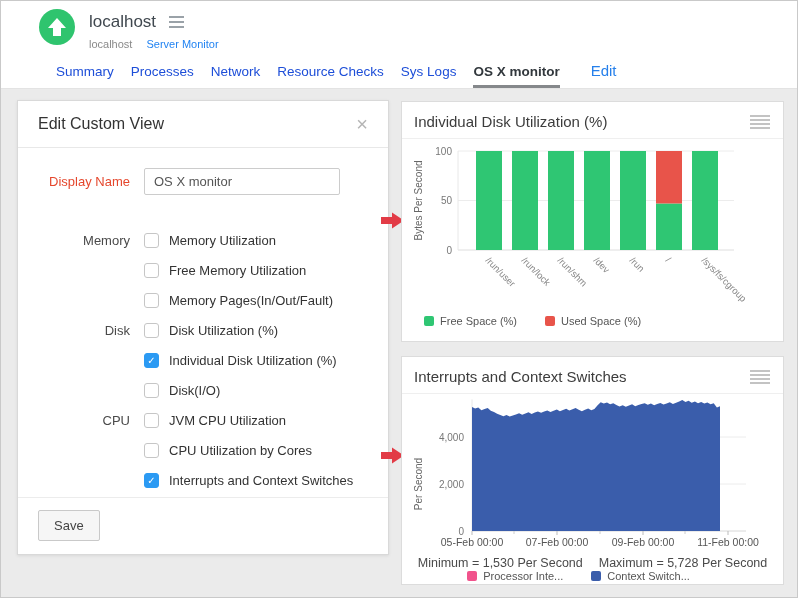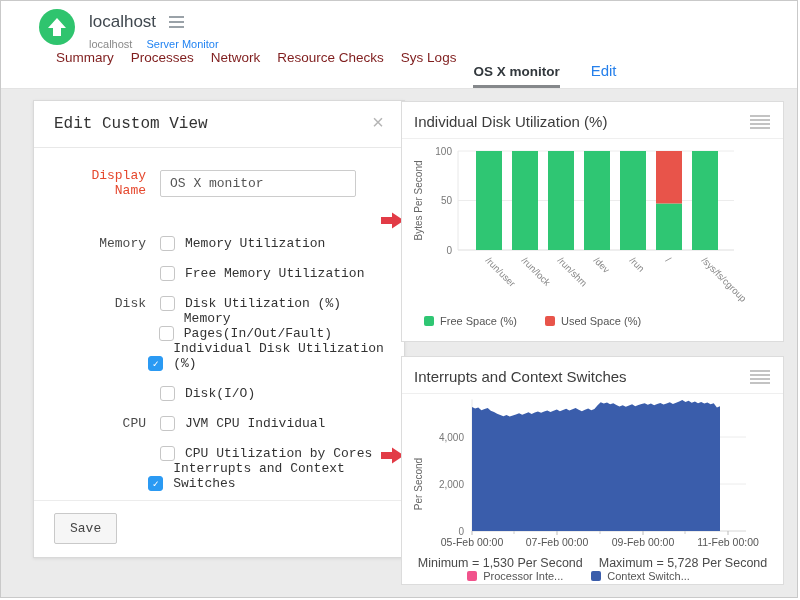--- a/index.html
+++ b/index.html
@@ -9,29 +9,29 @@
   
   .top { height:88px; position:relative; background:#fff; border-bottom:1px solid #e3e3e3; }
   .monitor-icon { position:absolute; left:38px; top:8px; width:36px; height:36px; border-radius:50%; display:flex; align-items:center; justify-content:center; }
   .title-block { position:absolute; left:88px; top:11px; }
   .title-row { font-size:17px; color:#40484f; display:flex; align-items:center; gap:13px; }
   .hamburger { display:flex; flex-direction:column; gap:3px; cursor:pointer; }
   .hamburger i { width:15px; height:2px; background:#9aa2a8; display:block; }
   .breadcrumb { margin-top:6px; font-size:11px; color:#8a8a8a; display:flex; gap:14px; }
   .breadcrumb .link { color:#2384f2; cursor:pointer; text-decoration:none; }
   .tabs { position:absolute; left:55px; bottom:0; display:flex; align-items:flex-end; }
-  .tab { font-size:13.5px; color:#7f1d1d; padding-bottom:23px; margin-right:17px; cursor:pointer; }
+  .tab { font-size:13.5px; color:#1d4ed8; padding-bottom:9px; margin-right:17px; cursor:pointer; }
   .tab.active { color:#32383d; font-weight:bold; border-bottom:3px solid #85888b; padding-bottom:6px; }
   .more { font-size:15px; color:#2680eb; margin-left:14px; padding-bottom:9px; cursor:pointer; }
 
   
   .main { position:absolute; top:88px; left:0; right:0; bottom:0; background:#ebebeb; }
 
   
-  .modal { position:absolute; left:32px; top:11px; width:372px; background:#fff; border:1px solid #d9d9d9; box-shadow:0 1px 3px rgba(0,0,0,.08);font-family:Liberation Mono, monospace; }
+  .modal { position:absolute; left:16px; top:11px; width:372px; background:#fff; border:1px solid #d9d9d9; box-shadow:0 1px 3px rgba(0,0,0,.08); }
   .modal-header { height:47px; display:flex; align-items:center; padding:0 20px; border-bottom:1px solid #e8e8e8; }
   .modal-title { font-size:16px; color:#333; }
   .close { margin-left:auto; font-size:20px; color:#b5b5b5; cursor:pointer; line-height:1; }
   .modal-body { padding:20px 20px 0 20px; }
   .dn-row { display:flex; align-items:center; margin-bottom:23px; }
   .dn-label { width:92px; text-align:right; font-size:13px; color:#e5472d; }
   .dn-input { margin-left:14px; width:196px; height:27px; border:1px solid #ccc; border-radius:2px; padding:0 9px; font-size:13px; color:#555; font-family:inherit; }
   .cb-row { display:flex; align-items:flex-end; height:30px; }
   .group-label { width:92px; text-align:right; font-size:13px; color:#4a4a4a; }
   .checkbox { margin-left:14px; width:15px; height:15px; border:1px solid #c6c6c6; border-radius:3px; background:#fff; display:flex; align-items:center; justify-content:center; font-size:10px; color:#fff; cursor:pointer; flex:none; }
@@ -114,43 +114,43 @@
               <span class="group-label">Memory</span>
               <span class="checkbox"></span>
               <span class="cb-label">Memory Utilization</span>
             </div>
             <div class="cb-row">
               <span class="group-label"></span>
               <span class="checkbox"></span>
               <span class="cb-label">Free Memory Utilization</span>
             </div>
             <div class="cb-row">
+              <span class="group-label"></span>
+              <span class="checkbox"></span>
+              <span class="cb-label">Memory Pages(In/Out/Fault)</span>
+            </div>
+            <div class="cb-row">
               <span class="group-label">Disk</span>
               <span class="checkbox"></span>
               <span class="cb-label">Disk Utilization (%)</span>
-            </div>
-            <div class="cb-row">
-              <span class="group-label"></span>
-              <span class="checkbox"></span>
-              <span class="cb-label">Memory Pages(In/Out/Fault)</span>
             </div>
             <div class="cb-row">
               <span class="group-label"></span>
               <span class="checkbox checked">✓</span>
               <span class="cb-label">Individual Disk Utilization (%)</span>
             </div>
             <div class="cb-row">
               <span class="group-label"></span>
               <span class="checkbox"></span>
               <span class="cb-label">Disk(I/O)</span>
             </div>
             <div class="cb-row">
               <span class="group-label">CPU</span>
               <span class="checkbox"></span>
-              <span class="cb-label">JVM CPU Individual</span>
+              <span class="cb-label">JVM CPU Utilization</span>
             </div>
             <div class="cb-row">
               <span class="group-label"></span>
               <span class="checkbox"></span>
               <span class="cb-label">CPU Utilization by Cores</span>
             </div>
             <div class="cb-row">
               <span class="group-label"></span>
               <span class="checkbox checked">✓</span>
               <span class="cb-label">Interrupts and Context Switches</span>

